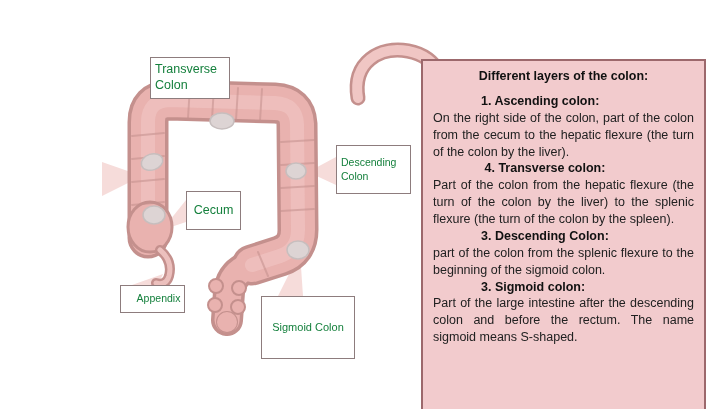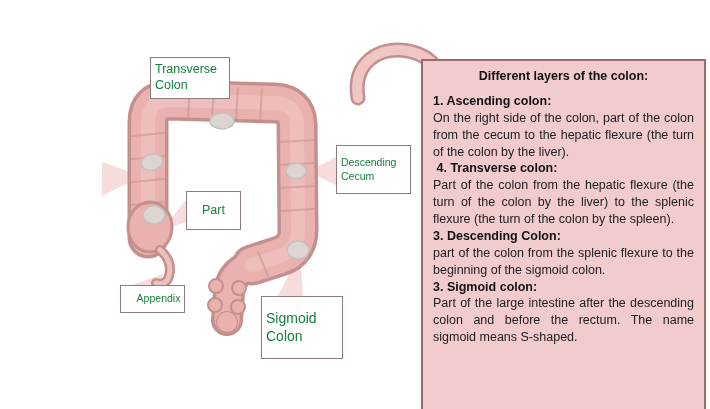--- a/index.html
+++ b/index.html
@@ -15,34 +15,34 @@
     position:absolute;background:#ffffff;border:1px solid #8d7c7d;
     color:#15803d;display:flex;align-items:center;justify-content:center;
     line-height:1.25;box-sizing:border-box;
     padding:2px 4px;
   }
   #lbl-transverse{left:150px;top:57px;width:80px;height:42px;font-size:12.5px;}
   #lbl-ascending{left:22px;top:154px;width:80px;height:47px;font-size:12.5px;}
   #lbl-cecum{left:186px;top:191px;width:55px;height:39px;font-size:12.5px;}
   #lbl-descending{left:336px;top:145px;width:75px;height:49px;font-size:10.5px;}
   #lbl-appendix{left:120px;top:285px;width:65px;height:28px;font-size:10.5px;padding-left:16px;}
-  #lbl-sigmoid{left:261px;top:296px;width:82px;height:63px;font-size:14px;}
+  #lbl-sigmoid{left:261px;top:296px;width:94px;height:63px;font-size:11px;}
 
   .panel{
     position:absolute;left:421px;top:59px;width:285px;height:385px;
     background:#f2cbcd;border:2px solid #9c686c;box-sizing:border-box;
     padding:7px 10px 6px 10px;color:#212121;
     font-size:12.5px;line-height:1.35;
   }
   .panel-title{
     font-weight:bold;text-align:center;color:#111;
     margin-bottom:8px;font-size:12.5px;
   }
   .sec{margin:0;text-align:justify;}
-  .sec-heading{display:block;font-weight:bold;color:#111;white-space:pre-wrap;}
+  .sec-heading{display:block;font-weight:bold;color:#111;white-space:pre-wrap;margin-left:48px;}
 </style>
 </head>
 <body>
 
 <div id="stage">
 
   <svg class="art" viewBox="0 0 710 409" aria-hidden="true">
 
     <g fill="#f6dcda">
       <polygon points="102,162 102,196 142,176"></polygon>
@@ -108,24 +108,24 @@
       <path d="M 358 98 C 352 62 380 46 408 51 C 424 54 434 62 440 74" fill="none" stroke="#c4908d" stroke-width="15" stroke-linecap="round"></path>
       <path d="M 358 98 C 352 62 380 46 408 51 C 424 54 434 62 440 74" fill="none" stroke="#f0c6c4" stroke-width="10" stroke-linecap="round"></path>
       <polygon points="429,79 451,69 447,93" fill="#f0c6c4" stroke="#c4908d" stroke-width="2.5" stroke-linejoin="round"></polygon>
     </g>
   </svg>
 
   <div class="label-box" id="lbl-transverse">
     <span>Transverse Colon</span>
   </div>
   <div class="label-box" id="lbl-cecum">
-    <span>Part</span>
+    <span>Cecum</span>
   </div>
   <div class="label-box" id="lbl-descending">
-    <span>Descending Cecum</span>
+    <span>Descending Colon</span>
   </div>
   <div class="label-box" id="lbl-appendix">
     <span>Appendix</span>
   </div>
   <div class="label-box" id="lbl-sigmoid">
     <span>Sigmoid Colon</span>
   </div>
 
   <div class="panel">
     <div class="panel-title">Different layers of the colon:</div>

